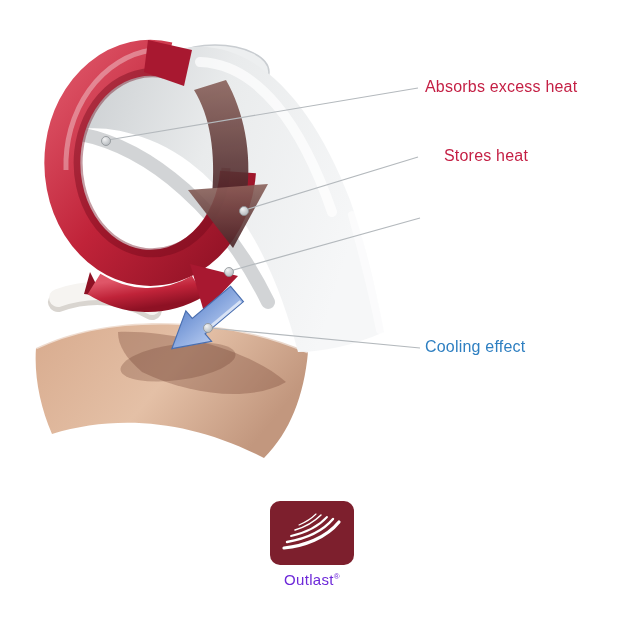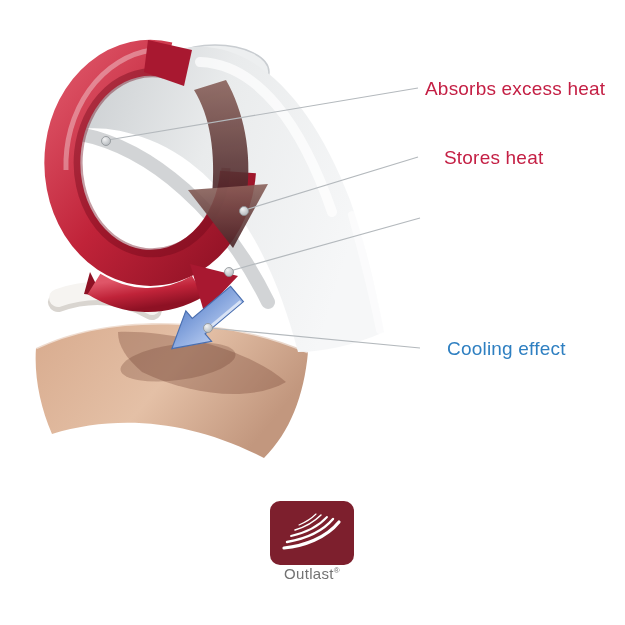--- a/index.html
+++ b/index.html
@@ -2,30 +2,30 @@
 <html style="--heat-label: #c41f44; --cooling-label: #2e7fc1; --logo-bg: #7d1f2d; --ring-red: #c02339; --arrow-dark: #5d3434; --arrow-blue: #7fa3dd; --fabric-gray: #d9dcdf; --skin-tan: #d4a98e;"><head>
 <meta charset="utf-8">
 <style>
   html,body{margin:0;padding:0;background:#fff;}
   .canvas{
     position:relative;width:625px;height:625px;background:#ffffff;
     font-family:"Liberation Sans",sans-serif;overflow:hidden;
   }
   .art{position:absolute;left:0;top:0;}
   .callout{
-    position:absolute;font-size:19px;font-weight:500;letter-spacing:.2px;
+    position:absolute;font-size:16px;font-weight:500;letter-spacing:.2px;
     color:var(--heat-label,#c41f44);white-space:nowrap;
   }
-  .callout.cool{color:var(--cooling-label,#2e7fc1);margin-left:22px;}
+  .callout.cool{color:var(--cooling-label,#2e7fc1);}
   .logo-wrap{
     position:absolute;left:262px;top:501px;width:100px;
     display:flex;flex-direction:column;align-items:center;
   }
   .logo-text{
-    font-size:15px;color:#737373;letter-spacing:.3px;
+    margin-top:6px;font-size:15px;color:#6d28d9;letter-spacing:.3px;
   }
   .logo-text sup{font-size:8px;}
 </style>
 </head>
 <body>
 
 <div class="canvas">
 
   <svg class="art" width="625" height="490" viewBox="0 0 625 490">
     <defs>

